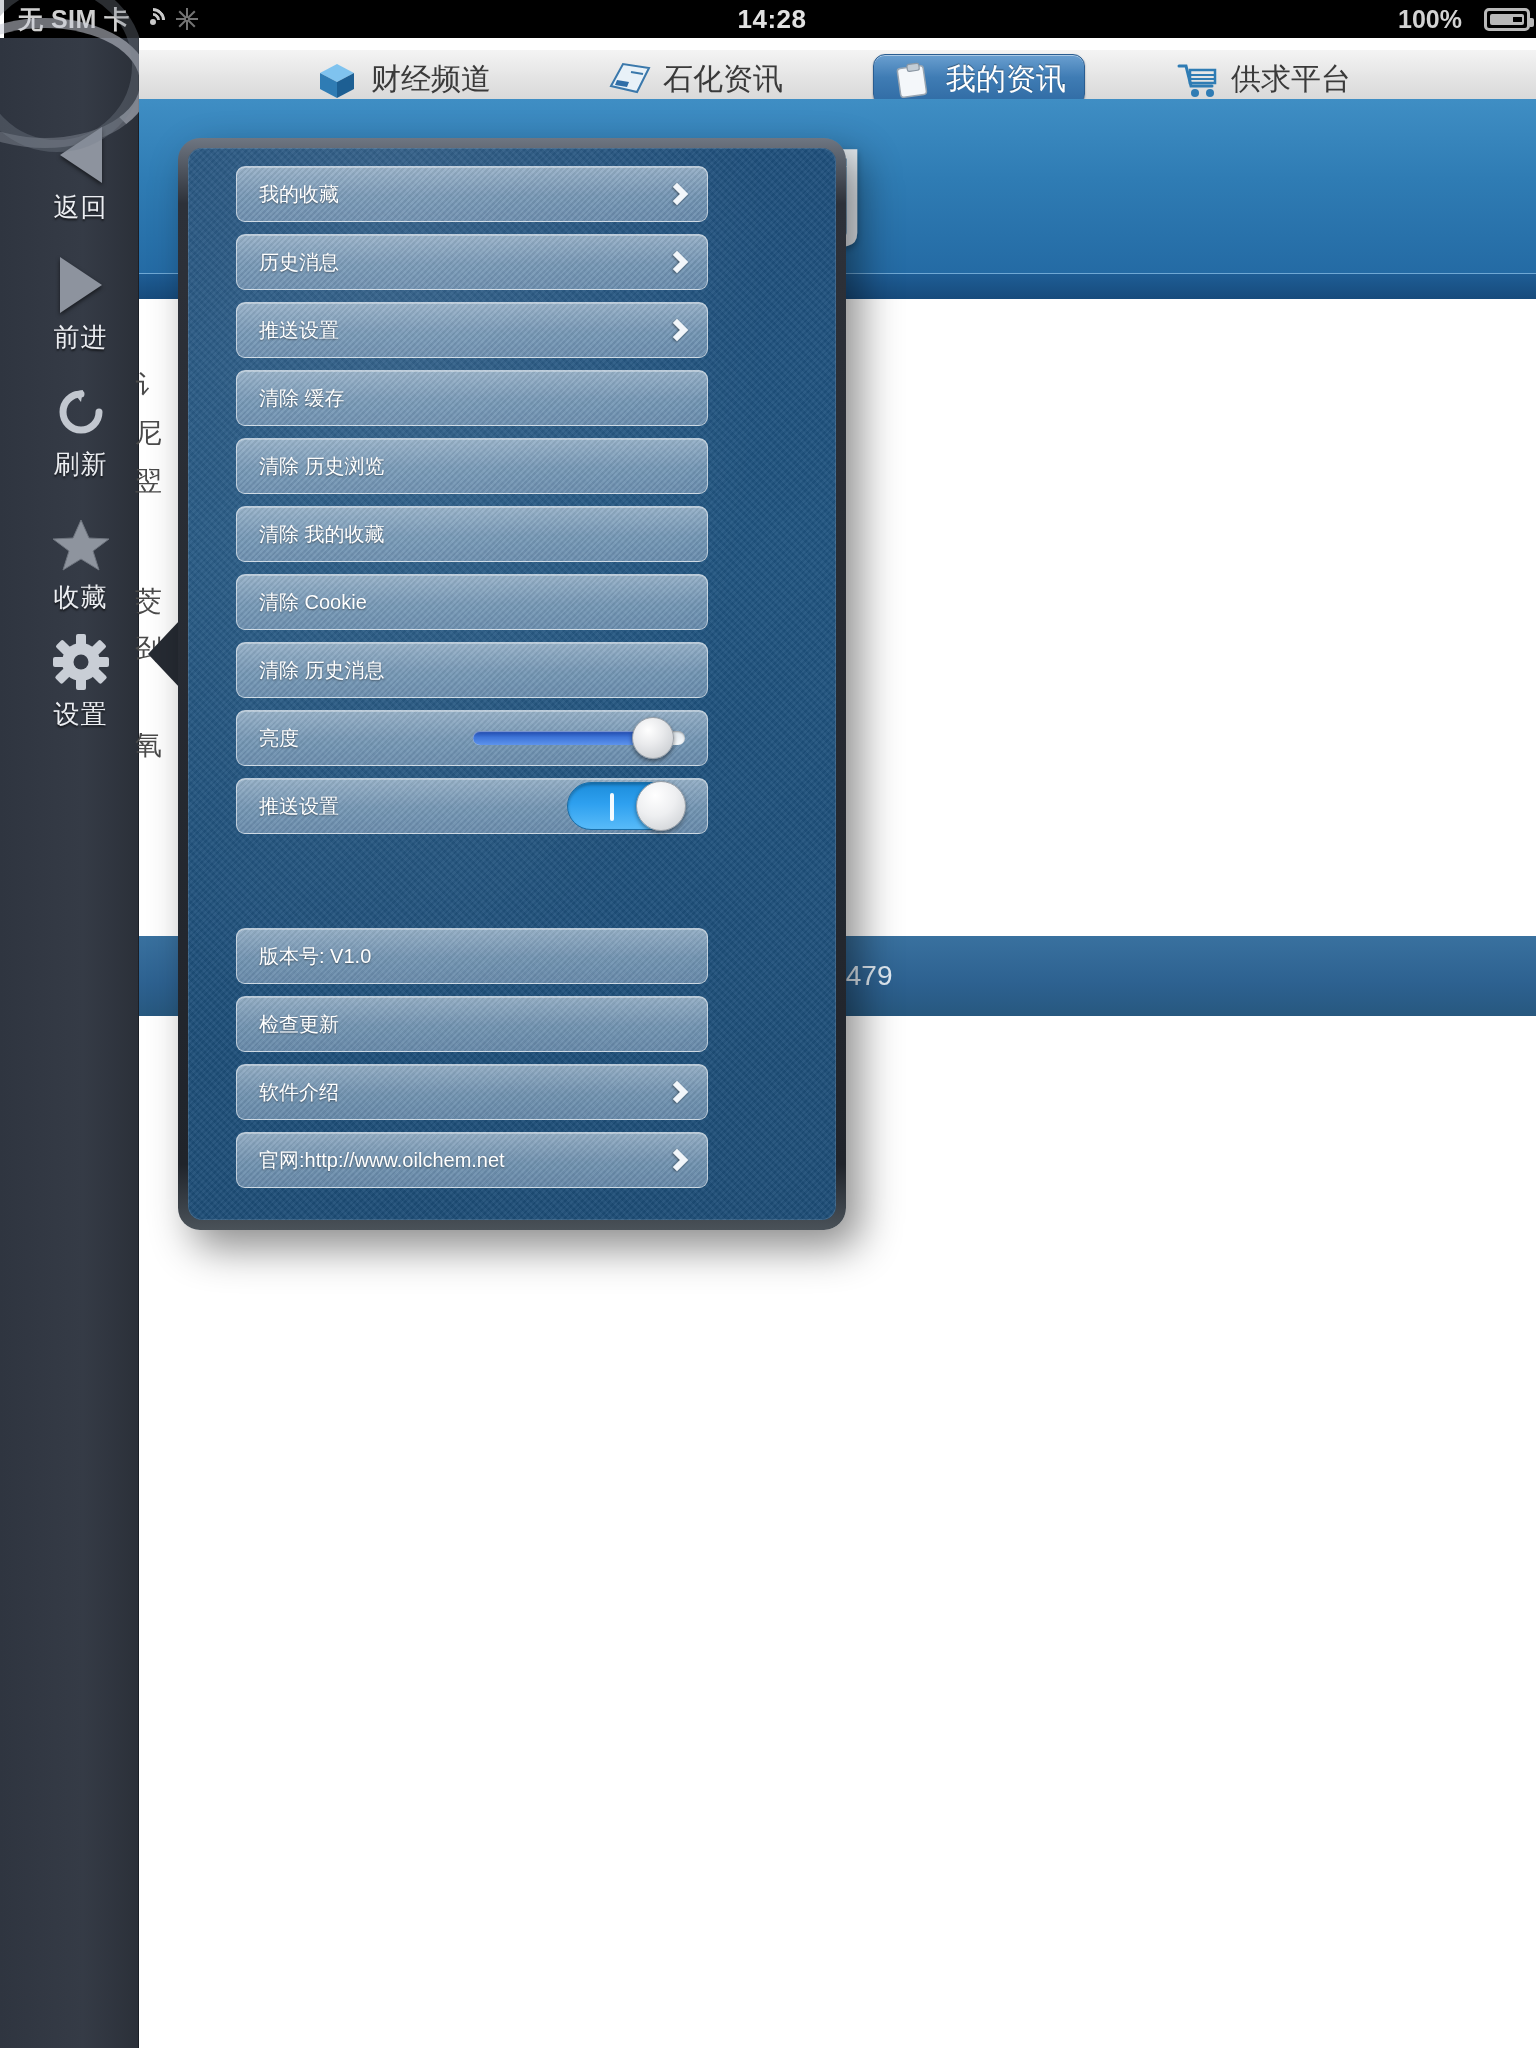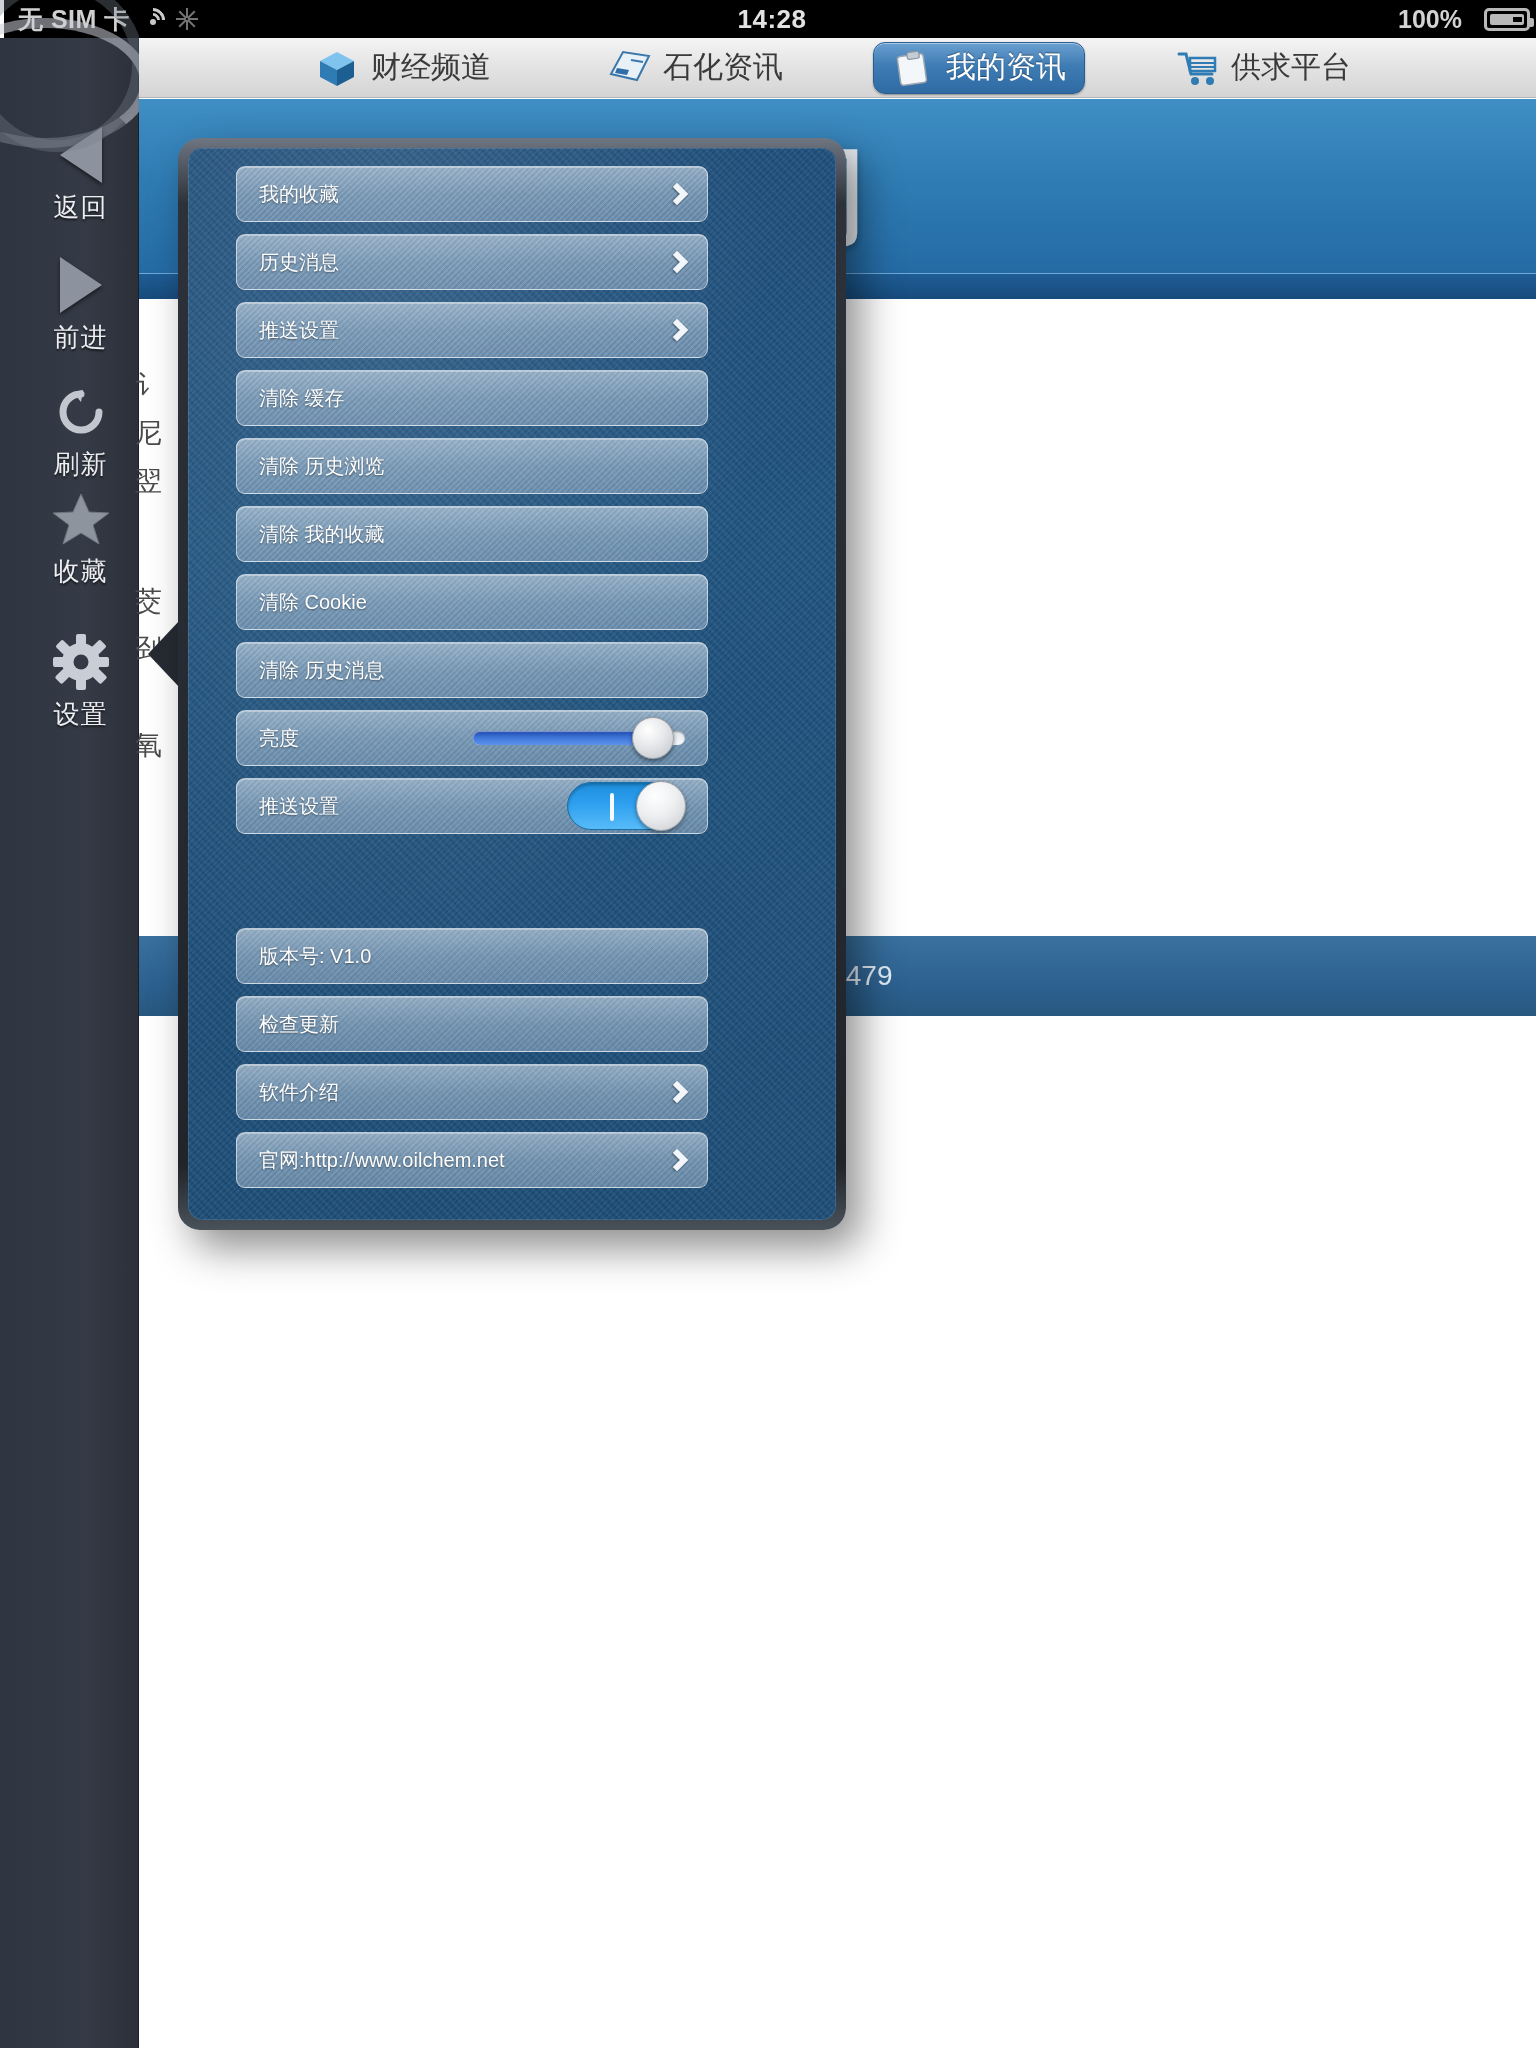--- a/index.html
+++ b/index.html
@@ -98,21 +98,21 @@
     border-left: 42px solid #8d939e;
     filter: drop-shadow(0 2px 2px rgba(0,0,0,.6));
   }
 
   
   .content {
     position: absolute; left: 139px; top: 38px; width: 1397px; height: 2010px;
     background: #ffffff;
   }
   .tabbar {
-    position: absolute; left: 0; top: 0; width: 1397px; height: 60px;
+    position: absolute; left: 0; top: 12px; width: 1397px; height: 60px;
     background: linear-gradient(to bottom, #f4f4f4 0%, #e3e3e3 50%, #d4d4d4 100%);
     border-bottom: 1px solid #b4b4b4;
     display: flex; align-items: center;
   }
   .tab {
     display: flex; align-items: center; gap: 12px;
     font-size: 30px; color: #3a3a3a; height: 52px; padding: 0 18px;
     border-radius: 12px;
   }
   .tab.active {
@@ -303,21 +303,21 @@
     </div>
     <div class="side-item" style="top:345px">
       <span class="ico">
         <svg width="56" height="56" viewBox="0 0 56 56">
           <path d="M28 10 a18 18 0 1 0 18 18" fill="none" stroke="#c2c7cf" stroke-width="7" stroke-linecap="round"></path>
           <path d="M20 8 L30 6 L28 18 Z" fill="#c2c7cf"></path>
         </svg>
       </span>
       <span class="side-label">刷新</span>
     </div>
-    <div class="side-item" style="top:452px">
+    <div class="side-item" style="top:478px">
       <span class="ico">
         <svg width="58" height="56" viewBox="0 0 58 56">
           <polygon points="29,3 37,21 57,22 41,34 47,53 29,42 11,53 17,34 1,22 21,21" fill="#8e949e" stroke="#6f757f" stroke-width="1"></polygon>
         </svg>
       </span>
       <span class="side-label">收藏</span>
     </div>
     <div class="side-item" style="top:595px">
       <span class="ico">
         <svg width="58" height="58" viewBox="0 0 58 58">

